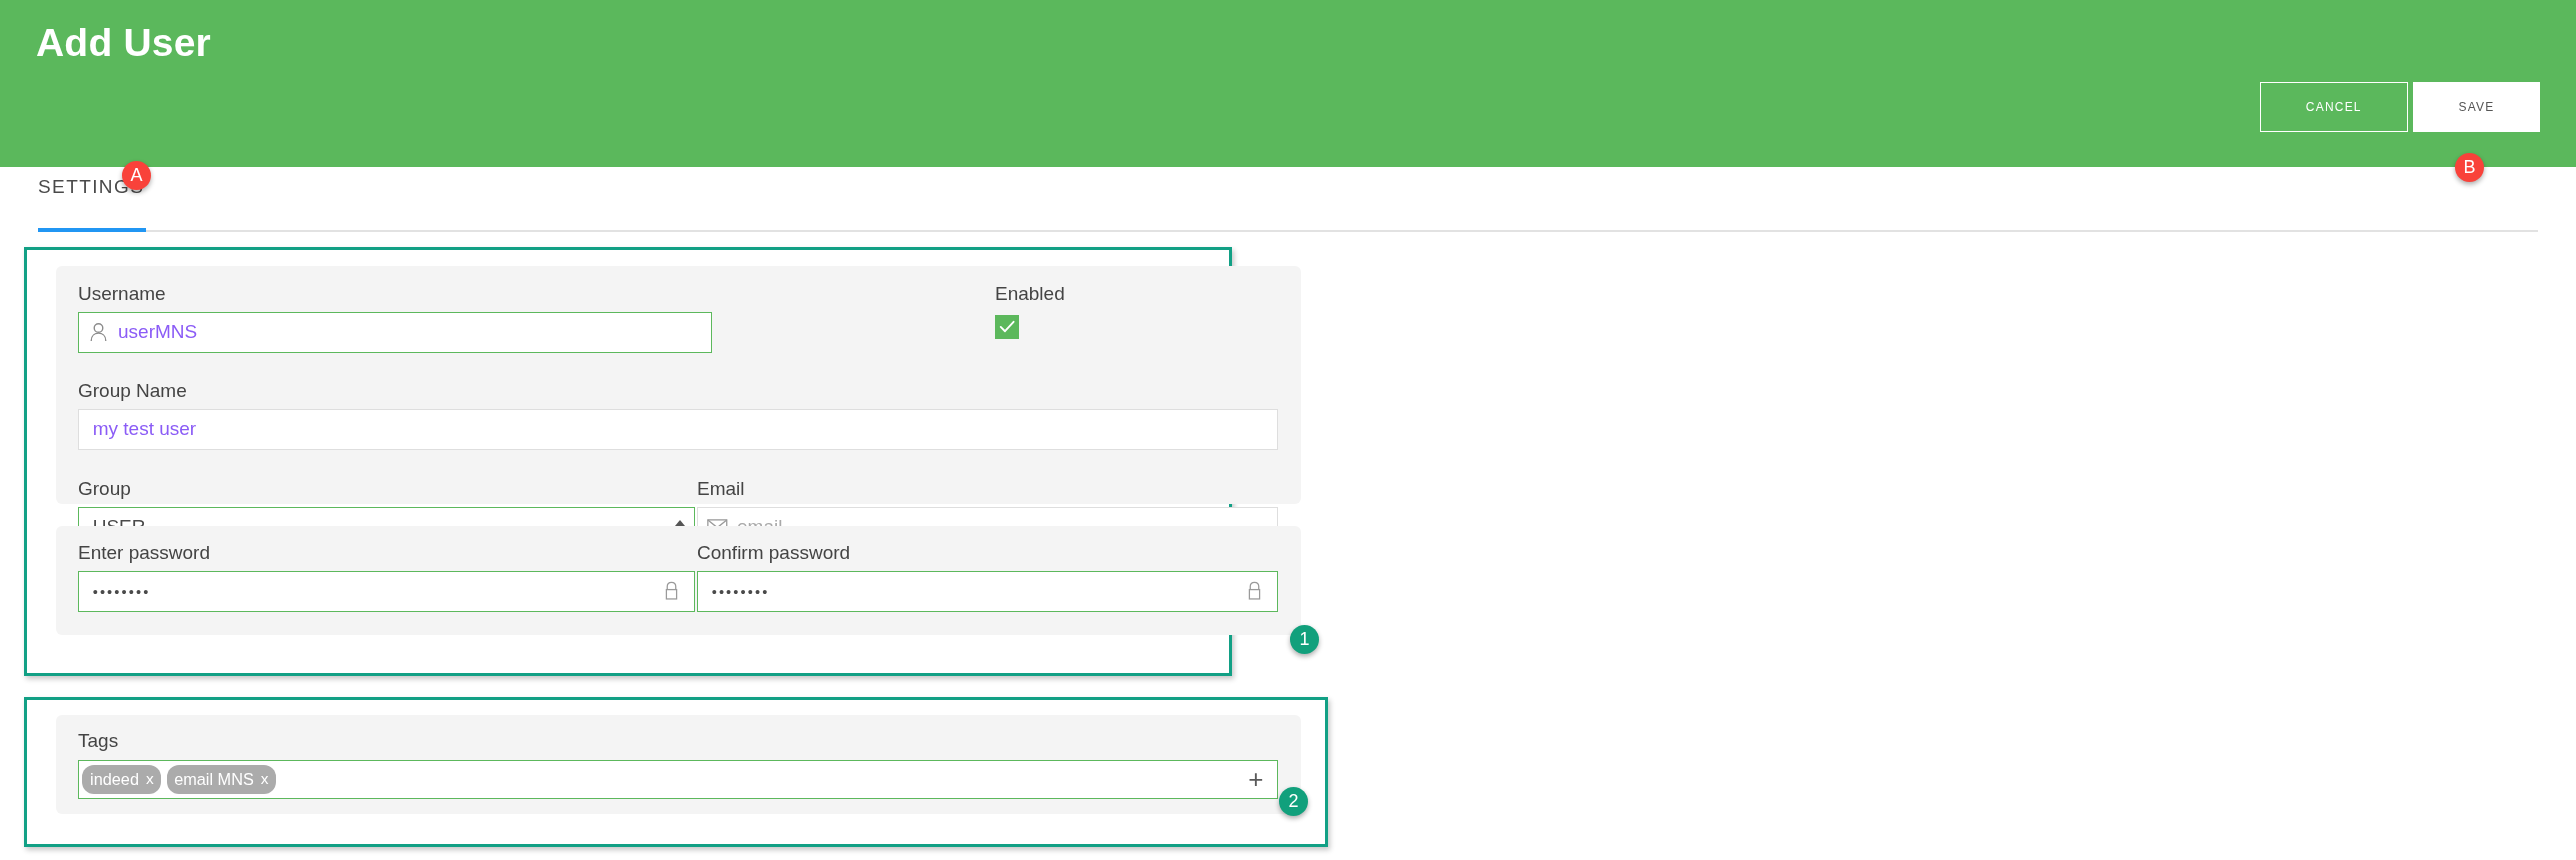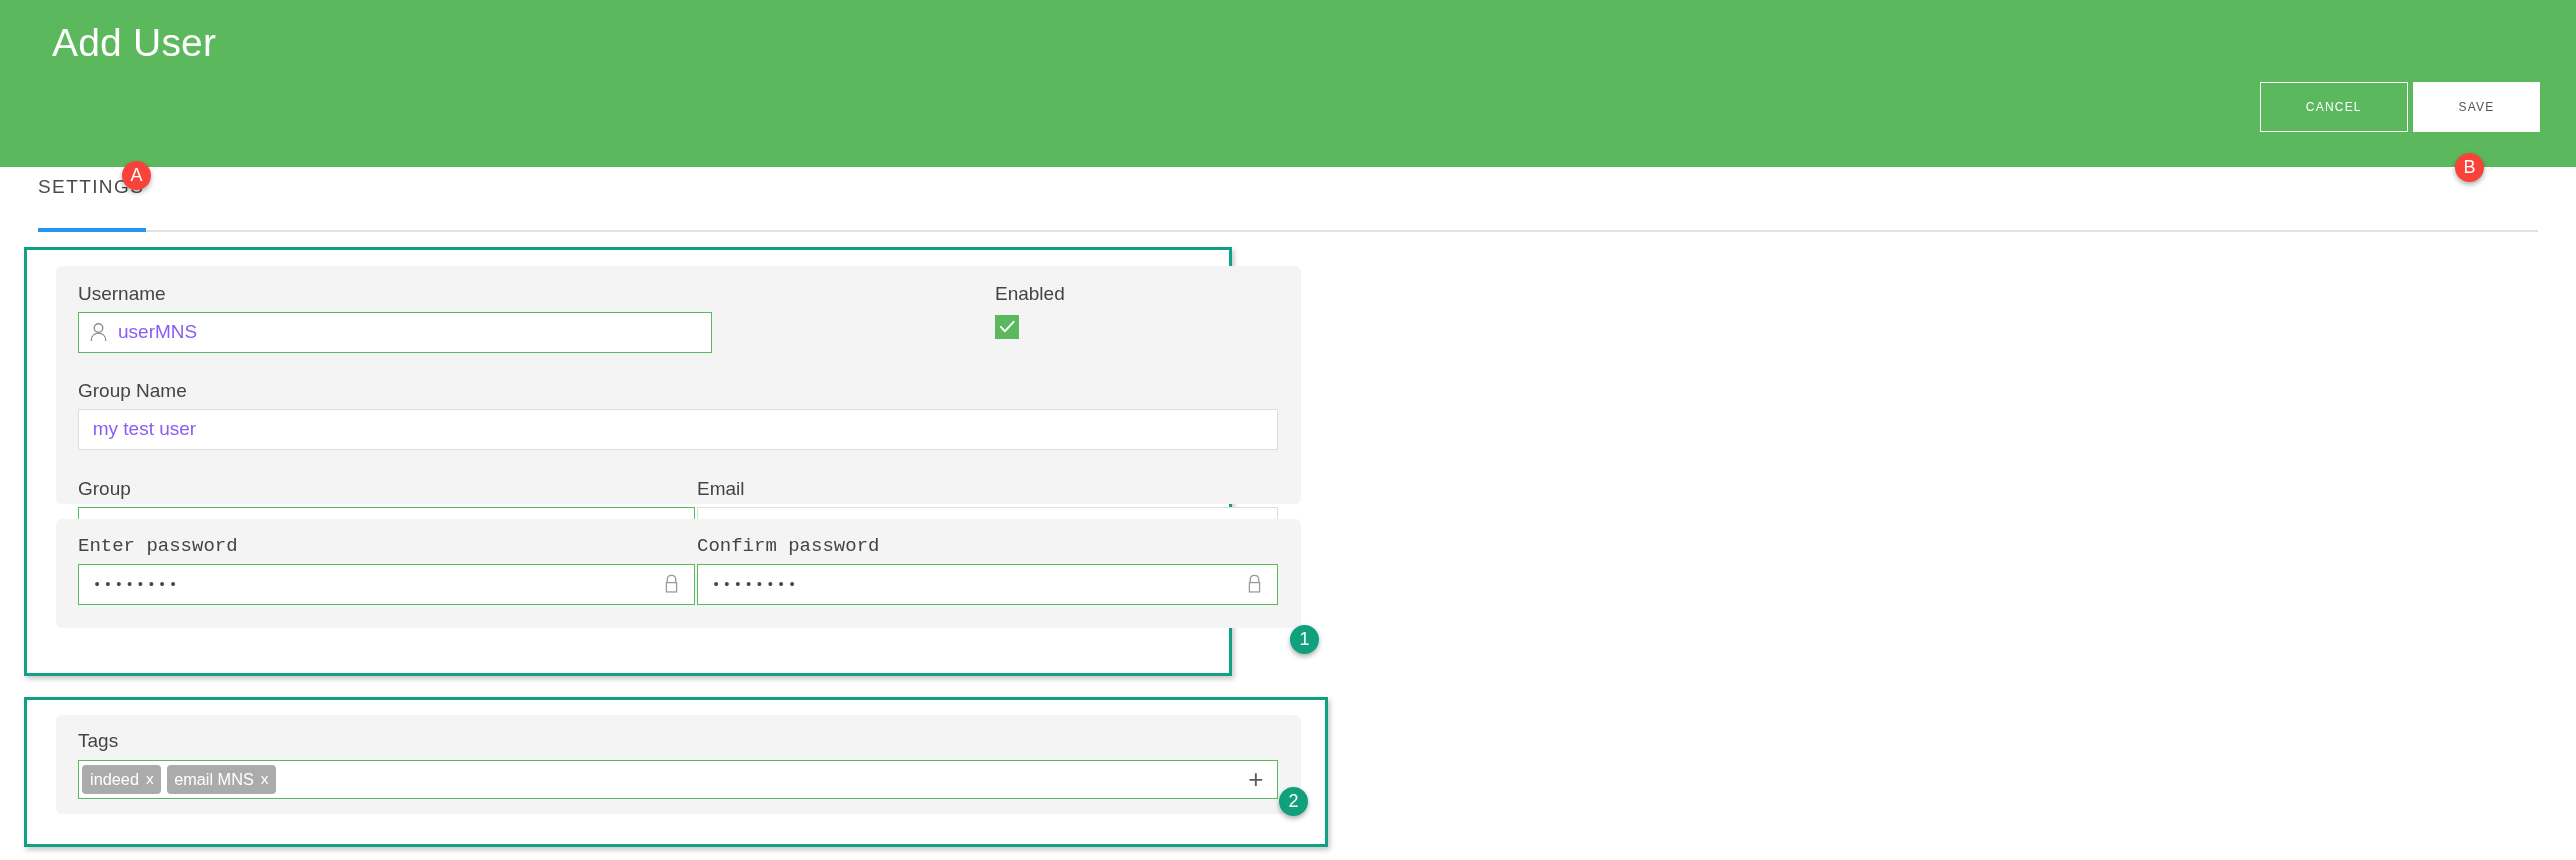--- a/index.html
+++ b/index.html
@@ -15,23 +15,23 @@
   
   .app-header {
     position: absolute;
     left: 0; top: 0;
     width: 2576px;
     height: 167px;
     background: #5BB85C;
   }
   .app-title {
     position: absolute;
-    left: 52px; top: 20.6px;
+    left: 36px; top: 20.6px;
     font-size: 39px;
-    font-weight: 400;
+    font-weight: 700;
     color: #ffffff;
     letter-spacing: 0.2px;
   }
   .header-actions {
     position: absolute;
     right: 36px; top: 82px;
     display: flex;
     gap: 5.2px;
   }
   .btn {
@@ -126,21 +126,21 @@
   #hl-frame-1 { left: 24px; top: 247px; width: 1208px; height: 429px; }
   #hl-frame-2 { left: 24px; top: 697px; width: 1304px; height: 150px; }
 
   
   .panel {
     position: absolute;
     background: #f4f4f4;
     border-radius: 6px;
   }
   #panel-identity { left: 29px; top: 15.5px; width: 1245px; height: 238px; }
-  #panel-credentials { left: 29px; top: 269px; width: 1245px; height: 109px; font-family: Liberation Mono, monospace; }
+  #panel-credentials { left: 29px; top: 276px; width: 1245px; height: 109px; }
   #panel-tags { left: 29px; top: 14.6px; width: 1245px; height: 99px; }
 
   .field-label {
     position: absolute;
     font-size: 19px;
     color: #444444;
     white-space: nowrap;
   }
 
   .input-box {
@@ -237,21 +237,21 @@
     background: #ffffff;
     border: 1.7px solid #5CB85C;
     height: 39px;
     display: flex;
     align-items: center;
     padding: 0 3.4px;
   }
   .tag-chip {
     background: #ababab;
     color: #ffffff;
-    border-radius: 4px;
+    border-radius: 12px;
     height: 29px;
     display: flex;
     align-items: center;
     gap: 6.9px;
     padding: 0 7.7px;
     font-size: 16.3px;
     margin-right: 5.2px;
     cursor: pointer;
     white-space: nowrap;
   }

